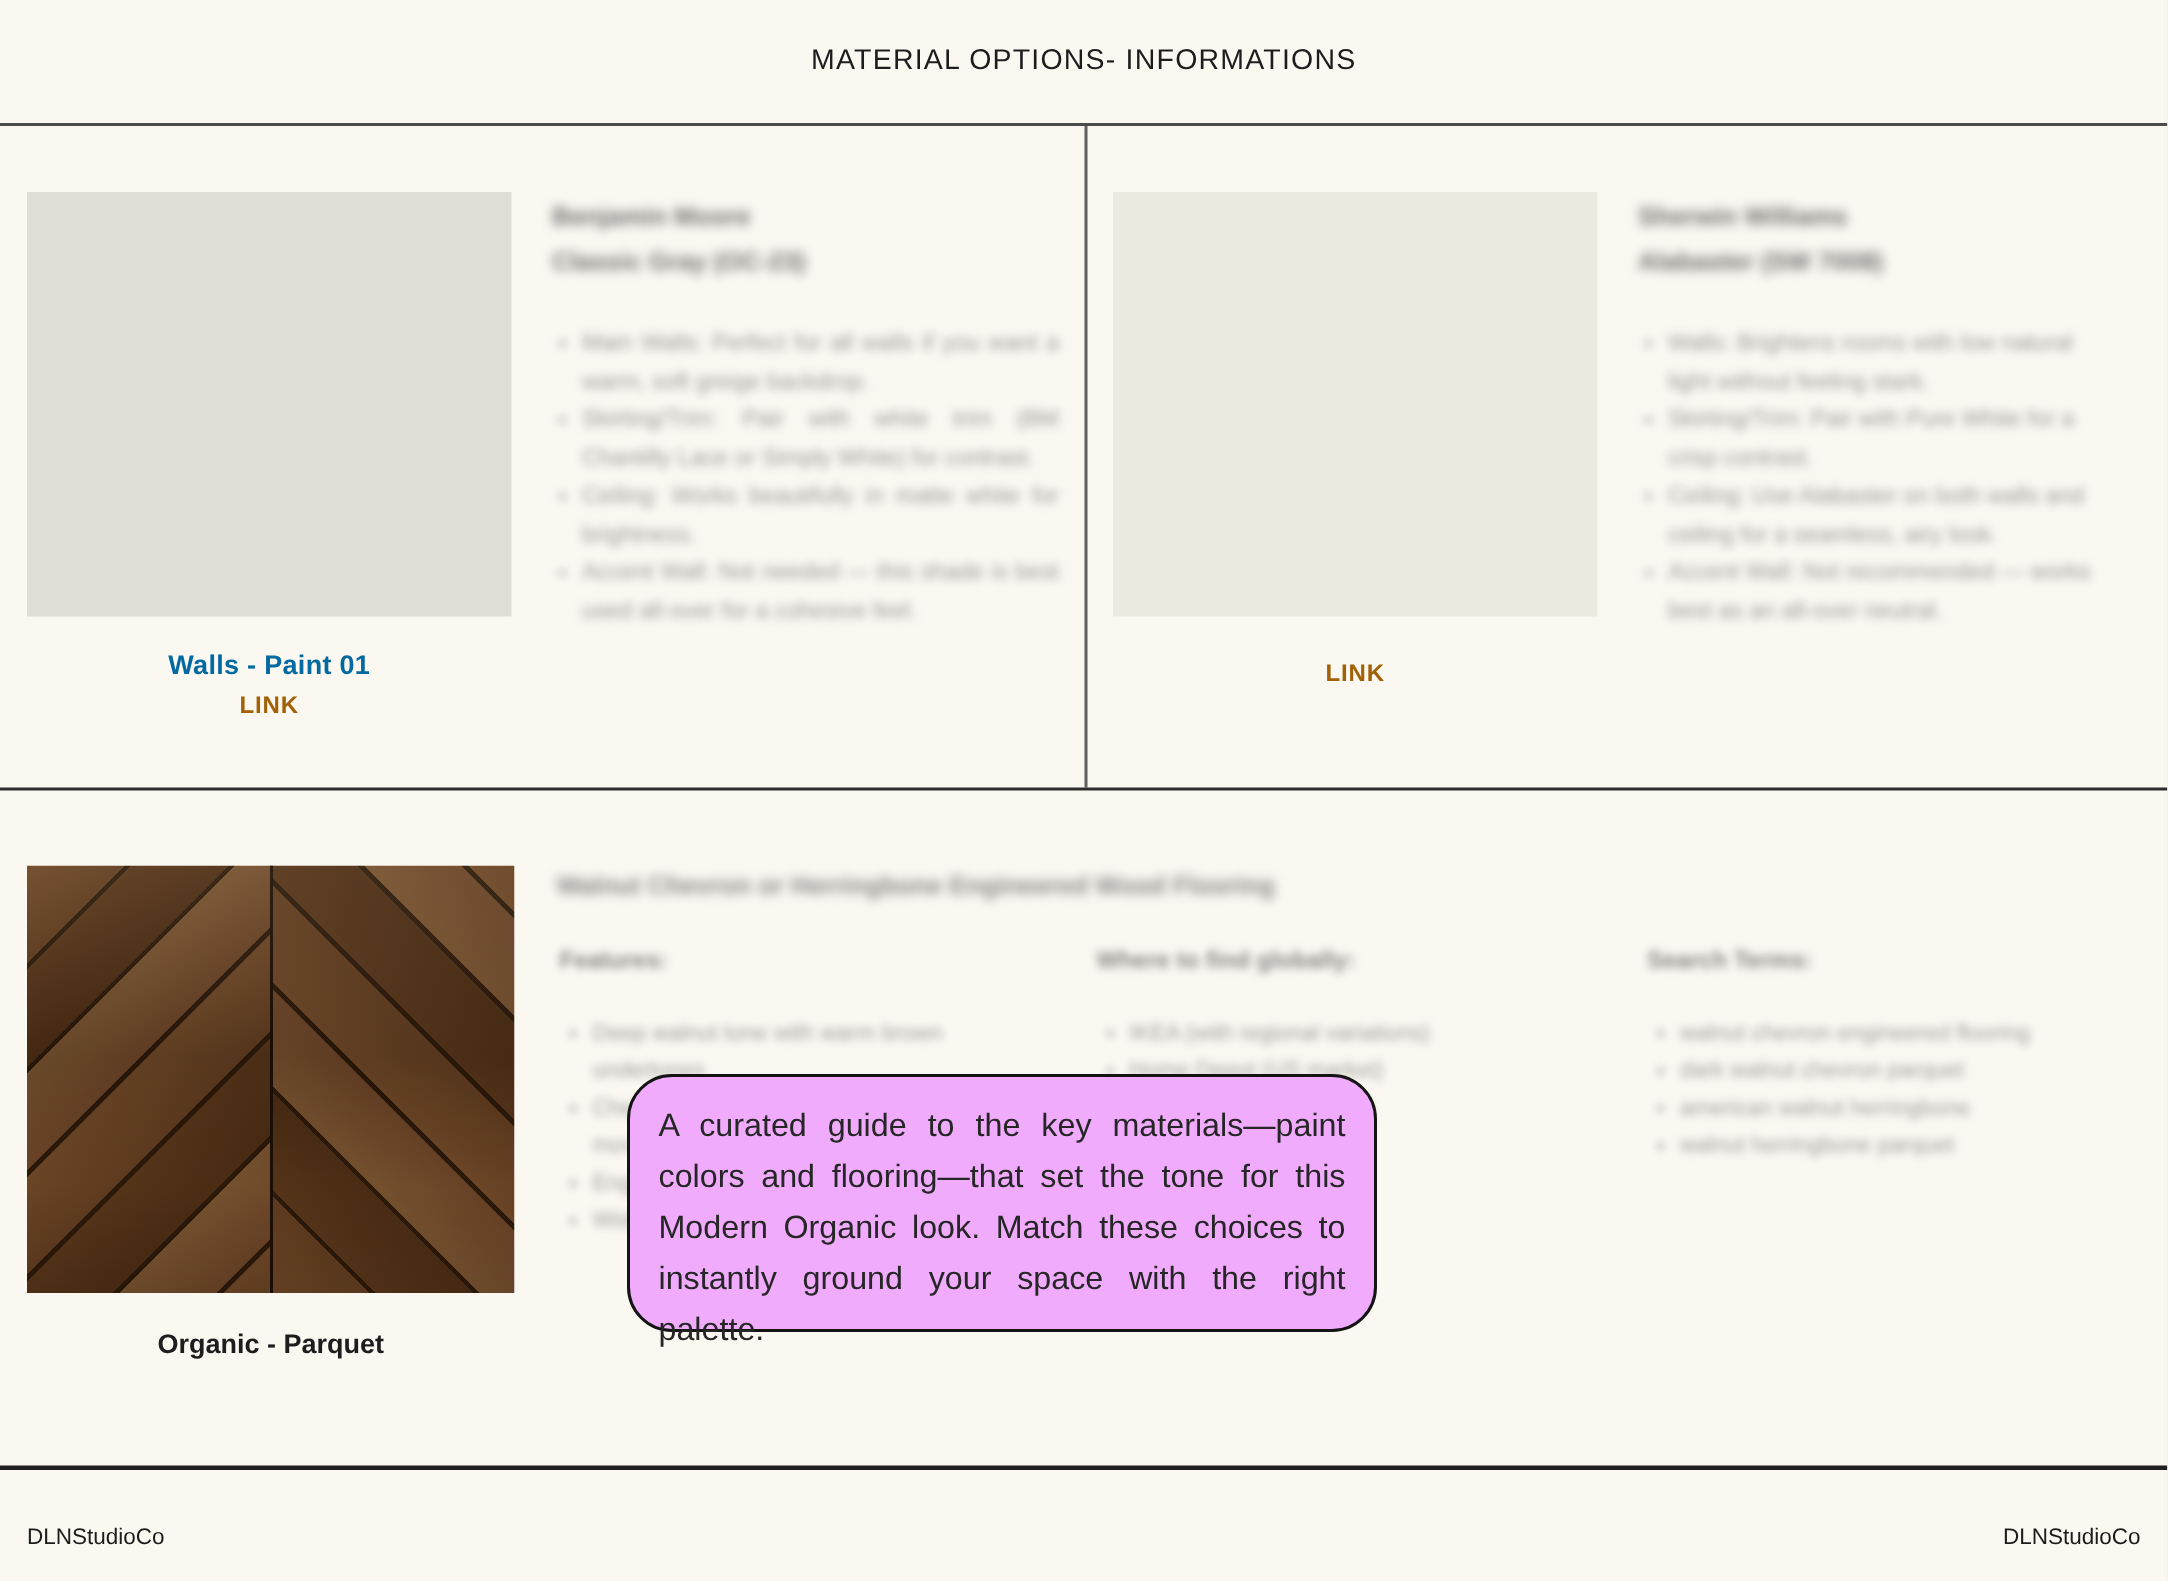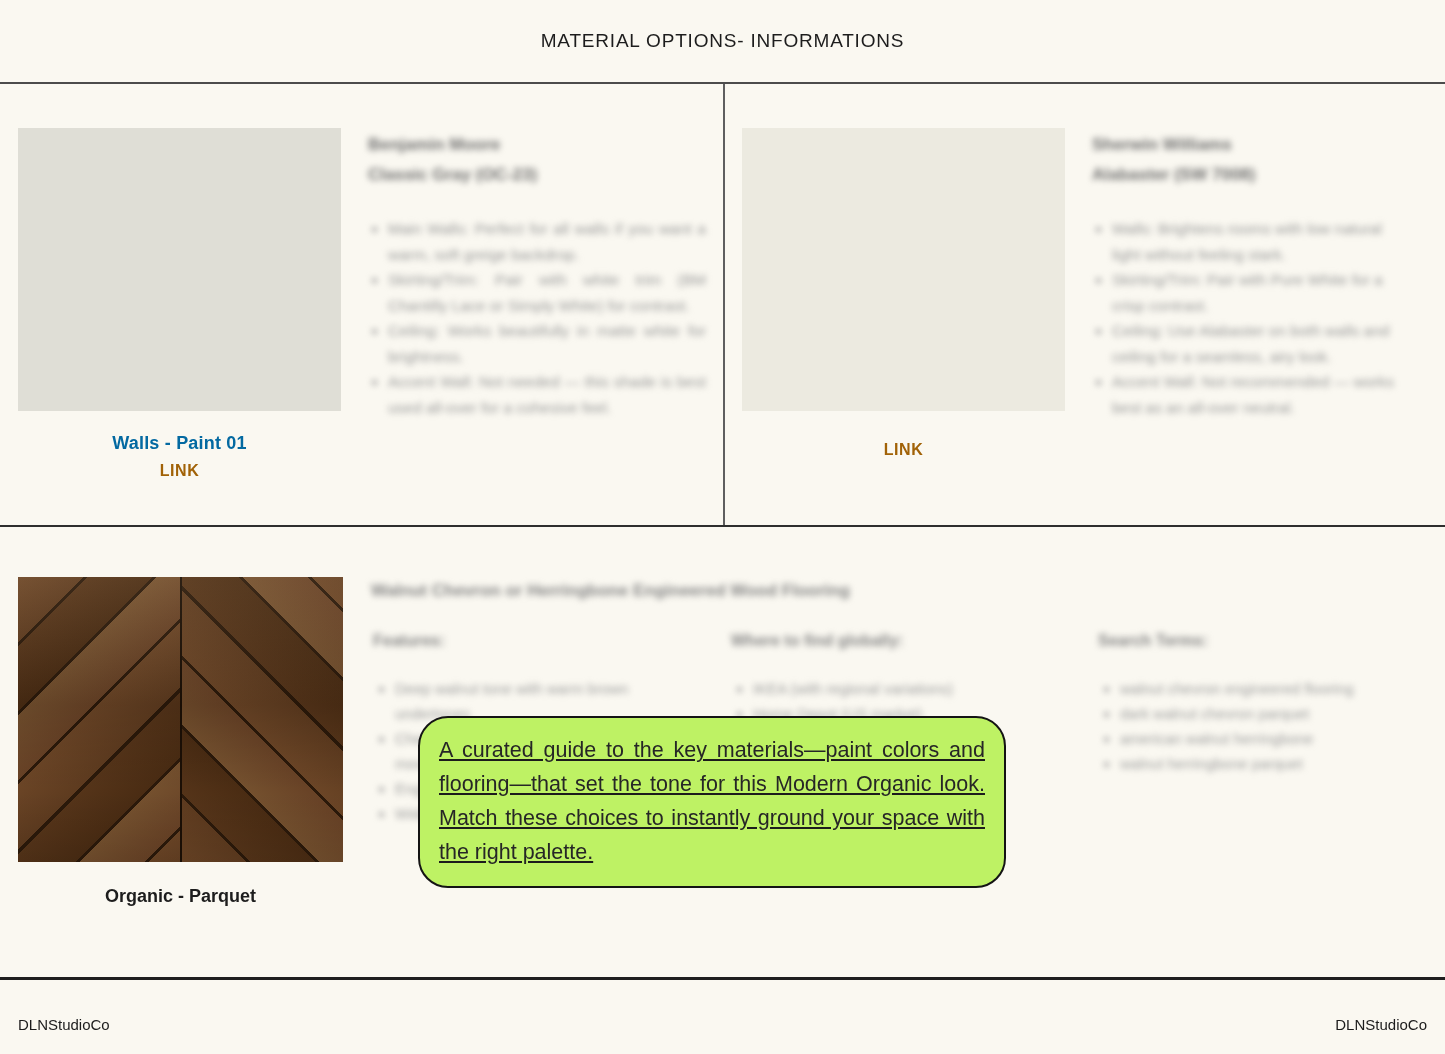--- a/index.html
+++ b/index.html
@@ -79,23 +79,23 @@
   .floor-col { position:absolute; top:632px; }
   .col-features { left:373px; width:300px; }
   .col-where { left:731px; width:318px; }
   .col-search { left:1098px; width:300px; }
   .col-label { font-size:16px; font-weight:bold; color:#868686; filter:blur(3px); }
   .col-list { margin:26px 0 0 0; padding:0 0 0 22px;
     font-size:15px; line-height:25px; color:#9e9e9e; filter:blur(3px); }
 
   
   .callout {
-    position:absolute; left:418px; top:716px; width:588px; height:172px;
+    position:absolute; left:418px; top:716px; width:500px; height:172px;
     box-sizing:border-box; border:2.5px solid #141414; border-radius:30px;
-    background:#bef264; padding:15px 19px; z-index:5;text-decoration:underline;
+    background:#f0abfc; padding:15px 19px; z-index:5;
   }
   .callout p { margin:0; font-size:21.5px; line-height:34px; text-align:justify; color:#262626; }
 
   
   .footer { position:absolute; left:0; top:980px; width:1445px; height:74px;margin-top:12px; }
   .footer .f-left  { position:absolute; left:18px;  top:24px; font-size:15px; color:#1c1c1c; }
   .footer .f-center{ position:absolute; left:0; right:0; top:24px; text-align:center; font-size:15px; color:#1c1c1c; letter-spacing:0.4px; }
   .footer .f-right { position:absolute; right:18px; top:24px; font-size:15px; color:#1c1c1c; }
 </style>
 </head>

